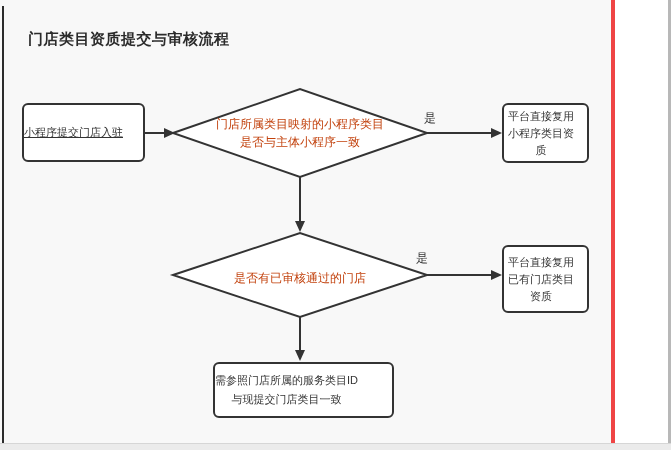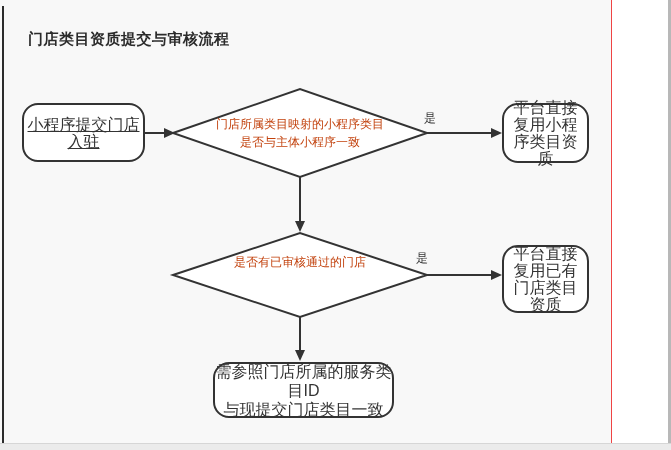--- a/index.html
+++ b/index.html
@@ -14,21 +14,21 @@
     background: #ffffff;
     overflow: hidden;
   }
   
   .canvas {
     position: absolute;
     left: 0; top: 0;
     width: 611px;
     height: 443px;
     background: #f8f8f8;
-    border-right: 1px solid #ef4444;
+    border-right: 4px solid #ef4444;
   }
   
   .left-edge {
     position: absolute;
     left: 2px; top: 6px;
     width: 2px; height: 437px;
     background: #2b2b2b;
   }
   
   .scrollbar {
@@ -55,44 +55,44 @@
   }
   svg.connector-layer {
     position: absolute;
     left: 0; top: 0;
   }
   .node {
     position: absolute;
     box-sizing: border-box;
     background: #ffffff;
     border: 2px solid #333333;
-    border-radius: 16px;
+    border-radius: 6px;
     display: flex;
     align-items: center;
-    justify-content: center;
+    justify-content: flex-start;
     text-align: center;
-    font-size: 16px;
+    font-size: 11px;
     line-height: 17px;
     color: #333333;
   }
   .node-start  { left: 22px;  top: 103px; width: 123px; height: 59px; text-decoration: underline; }
   .node-result1{ left: 502px; top: 103px; width: 87px;  height: 60px; }
   .node-result2{ left: 502px; top: 245px; width: 87px;  height: 68px; }
   .node-final  { left: 213px; top: 362px; width: 181px; height: 56px; line-height: 19px; }
   .node .wrap6 { width: 74px; }
   .diamond-label {
     position: absolute;
     width: 240px;
     text-align: center;
     font-size: 12px;
     line-height: 18px;
     color: #c2410c;
   }
   .diamond1-label { left: 180px; top: 115px; }
-  .diamond2-label { left: 180px; top: 253px; }
+  .diamond2-label { left: 180px; top: 269px; }
   .edge-label {
     position: absolute;
     font-size: 12px;
     color: #333333;
   }
   .yes1 { left: 424px; top: 110px; }
   .yes2 { left: 416px; top: 250px; }
 </style>
 </head>
 <body>

